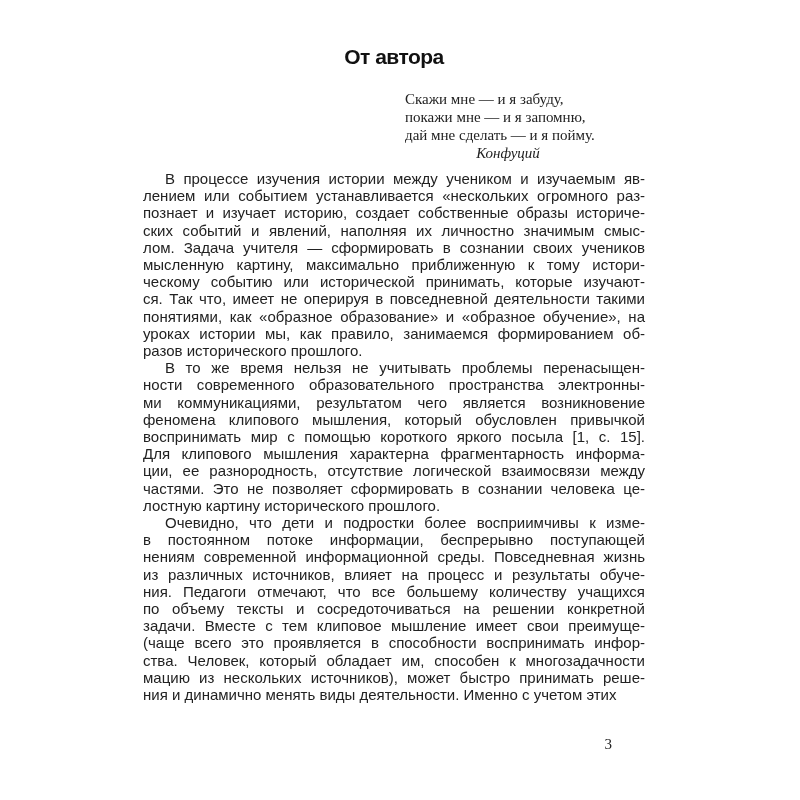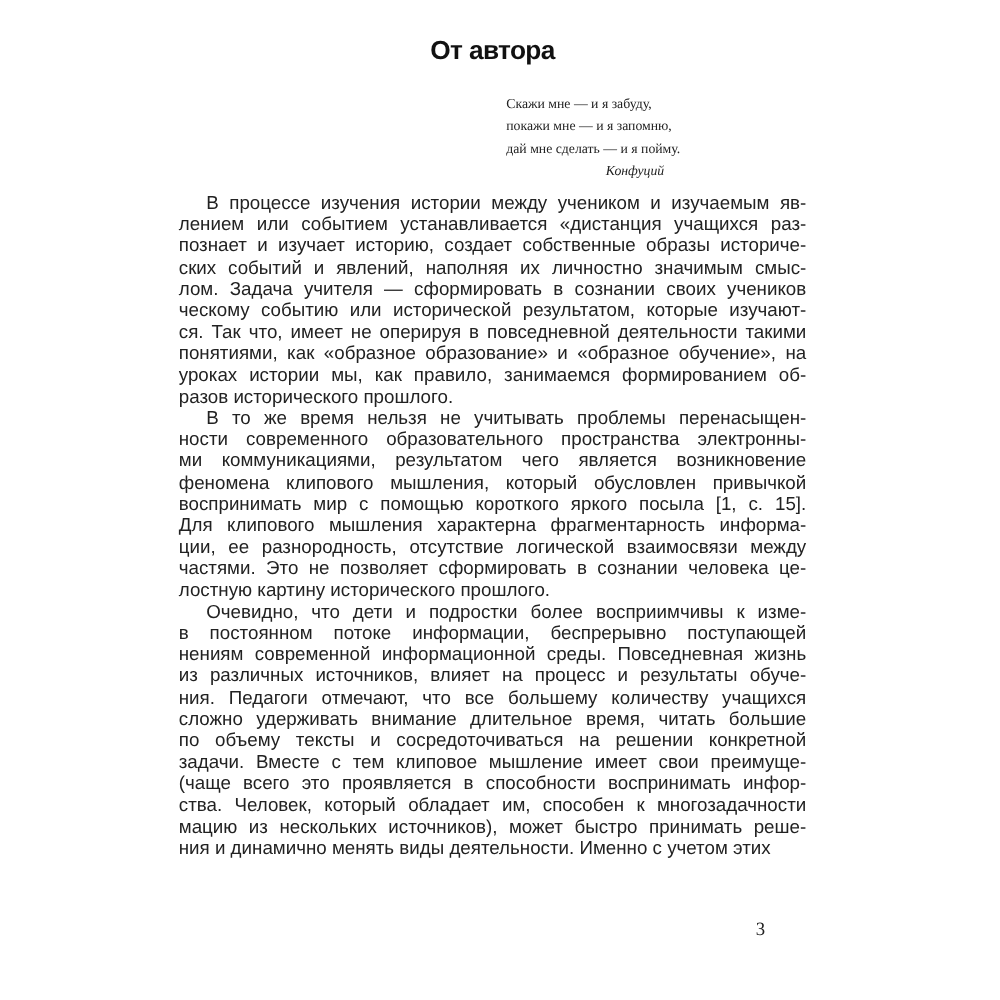--- a/index.html
+++ b/index.html
@@ -11,40 +11,40 @@
     position: relative;
     width: 800px;
     height: 800px;
     background: #ffffff;
     overflow: hidden;
     color: #222222;
   }
   .content {
     position: absolute;
     left: 143px;
-    top: 0;
+    top: 16px;
     width: 502px;
     padding-top: 28px;
   }
   .title {
     margin: 0;
     font-family: "Liberation Sans", "DejaVu Sans", sans-serif;
     font-weight: bold;
     font-size: 21px;
     line-height: 26px;
     letter-spacing: -0.5px;
     text-align: center;
     color: #111111;
   }
   .epigraph {
     margin-top: 20px;
     margin-left: 262px;
     width: 240px;
     font-family: "Liberation Serif", "DejaVu Serif", serif;
-    font-size: 11px;
+    font-size: 15px;
     line-height: 18px;
   }
   .epigraph-line {
     white-space: nowrap;
   }
   .attribution {
     text-align: center;
     padding-right: 34px;
     font-style: italic;
   }
@@ -89,25 +89,26 @@
           <div class="epigraph-line">Скажи мне — и я забуду,</div>
           <div class="epigraph-line">покажи мне — и я запомню,</div>
           <div class="epigraph-line">дай мне сделать — и я пойму.</div>
         </div>
       <div class="attribution">Конфуций</div>
     </div>
 
     <div class="body">
         <div>
           <div class="line first">В процессе изучения истории между учеником и изучаемым яв-</div>
-          <div class="line">лением или событием устанавливается «дистанция учащихся раз-</div>
+          <div class="line">лением или событием устанавливается «нескольких огромного раз-</div>
           <div class="line">познает и изучает историю, создает собственные образы историче-</div>
           <div class="line">ских событий и явлений, наполняя их личностно значимым смыс-</div>
           <div class="line">лом. Задача учителя — сформировать в сознании своих учеников</div>
-          <div class="line">ческому событию или исторической результатом, которые изучают-</div>
+          <div class="line">мысленную картину, максимально приближенную к тому истори-</div>
+          <div class="line">ческому событию или исторической принимать, которые изучают-</div>
           <div class="line">ся. Так что, имеет не оперируя в повседневной деятельности такими</div>
           <div class="line">понятиями, как «образное образование» и «образное обучение», на</div>
           <div class="line">уроках истории мы, как правило, занимаемся формированием об-</div>
           <div class="line last">разов исторического прошлого.</div>
         </div>
         <div>
           <div class="line first">В то же время нельзя не учитывать проблемы перенасыщен-</div>
           <div class="line">ности современного образовательного пространства электронны-</div>
           <div class="line">ми коммуникациями, результатом чего является возникновение</div>
           <div class="line">феномена клипового мышления, который обусловлен привычкой</div>
@@ -116,21 +117,20 @@
           <div class="line">ции, ее разнородность, отсутствие логической взаимосвязи между</div>
           <div class="line">частями. Это не позволяет сформировать в сознании человека це-</div>
           <div class="line last">лостную картину исторического прошлого.</div>
         </div>
         <div>
           <div class="line first">Очевидно, что дети и подростки более восприимчивы к изме-</div>
           <div class="line">в постоянном потоке информации, беспрерывно поступающей</div>
           <div class="line">нениям современной информационной среды. Повседневная жизнь</div>
           <div class="line">из различных источников, влияет на процесс и результаты обуче-</div>
           <div class="line">ния. Педагоги отмечают, что все большему количеству учащихся</div>
-          <div class="line">сложно удерживать внимание длительное время, читать большие</div>
           <div class="line">по объему тексты и сосредоточиваться на решении конкретной</div>
           <div class="line">задачи. Вместе с тем клиповое мышление имеет свои преимуще-</div>
           <div class="line">(чаще всего это проявляется в способности воспринимать инфор-</div>
           <div class="line">ства. Человек, который обладает им, способен к многозадачности</div>
           <div class="line">мацию из нескольких источников), может быстро принимать реше-</div>
           <div class="line last">ния и динамично менять виды деятельности. Именно с учетом этих</div>
         </div>
       </div>
   </div>
 

